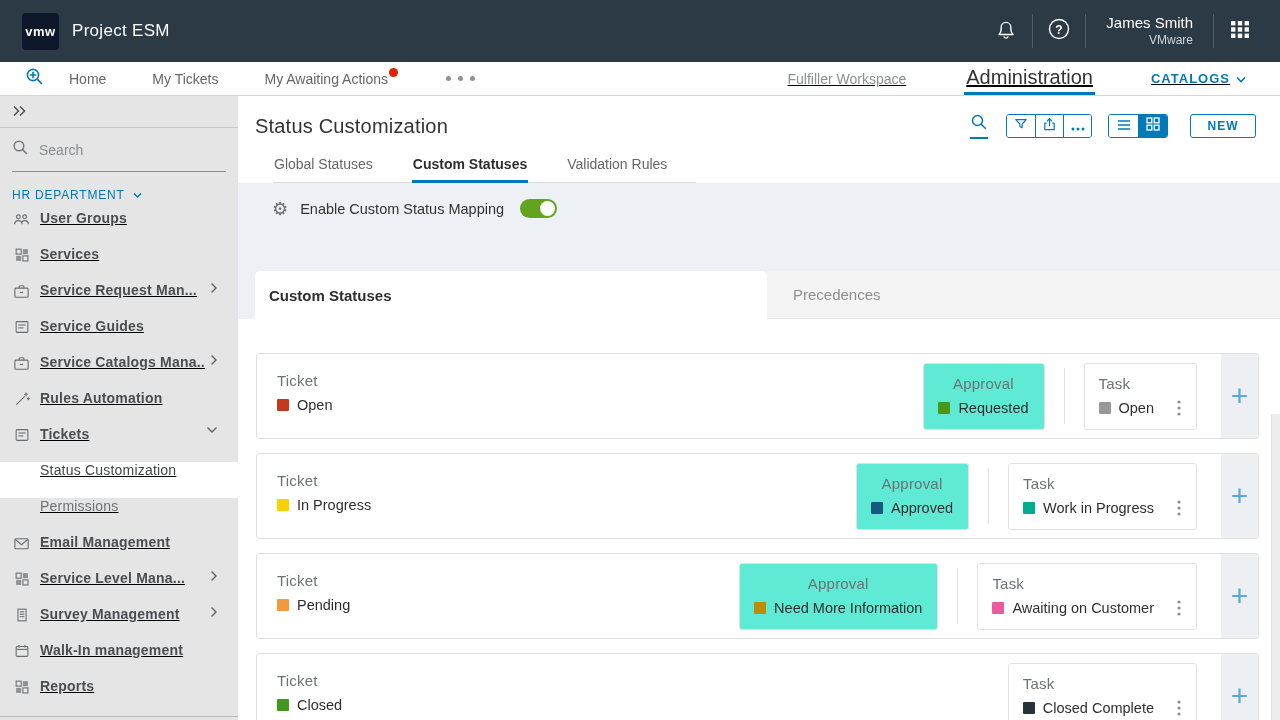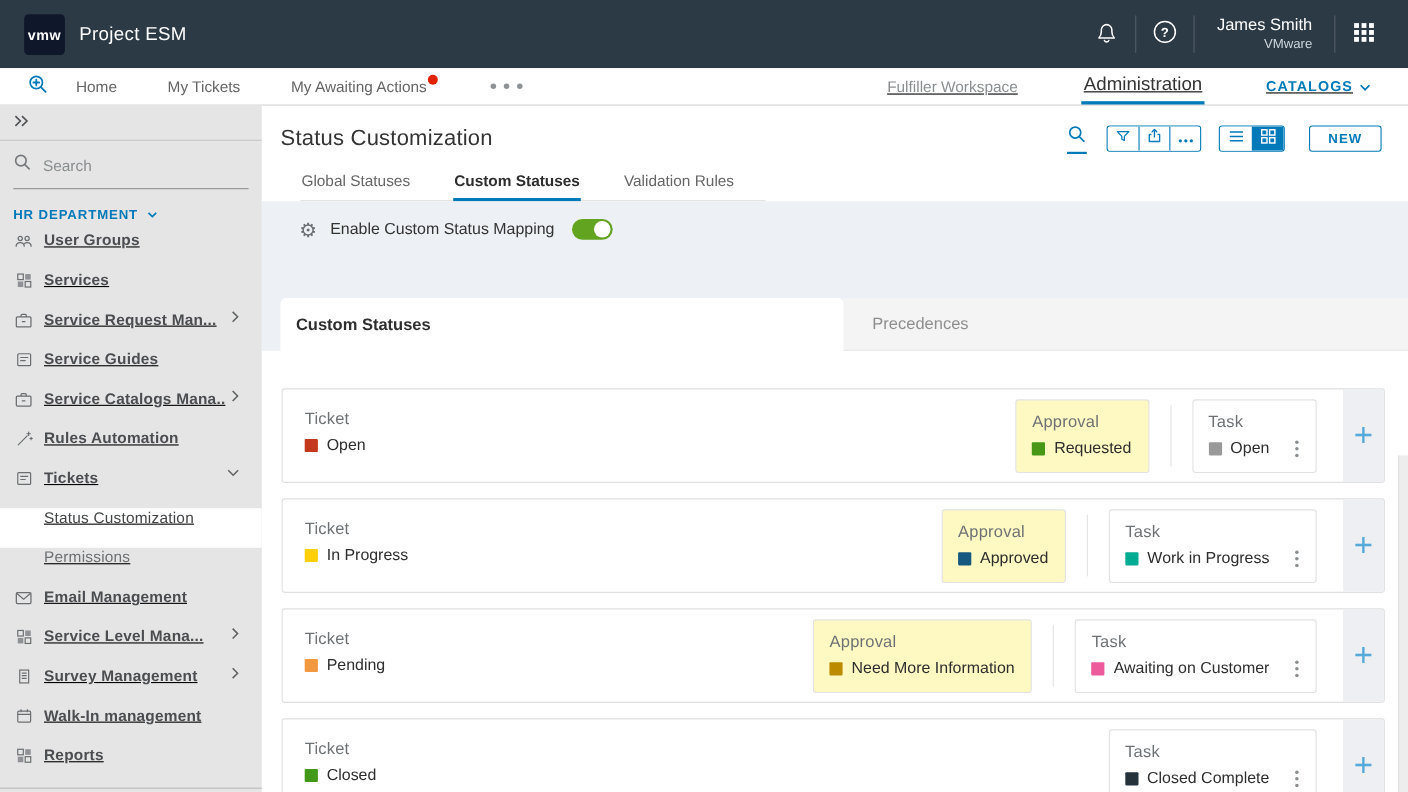--- a/index.html
+++ b/index.html
@@ -22,33 +22,33 @@
   
   .nav { height:34px; background:#fff; border-bottom:1px solid #d5d5d5; display:flex; align-items:stretch; padding:0 24px; flex-shrink:0; }
   .nav-zoom { display:flex; align-items:center; margin-right:22px; cursor:pointer; }
   .nav-item { display:flex; align-items:center; padding:0 2px; margin-right:42px; font-size:14px; color:#666; cursor:pointer; position:relative; }
   .nav-dot { position:absolute; top:6px; right:-8px; width:9px; height:9px; border-radius:50%; }
   .nav-more { display:flex; align-items:center; gap:7px; margin-left:14px; cursor:pointer; }
   .nav-more i { width:5px; height:5px; border-radius:50%; background:#8f9396; }
   .nav-spacer { flex:1; }
   .nav-right { display:flex; align-items:stretch;text-decoration:underline; }
   .nav-ws { display:flex; align-items:center; font-size:14px; color:#8c8f91; margin-right:58px; cursor:pointer; }
-  .nav-admin { display:flex; align-items:center; font-size:17px; color:#333; border-bottom:3px solid #0079b8; padding:0 2px; margin-right:56px; cursor:pointer; }
+  .nav-admin { display:flex; align-items:center; font-size:20px; color:#333; border-bottom:3px solid #0079b8; padding:0 2px; margin-right:56px; cursor:pointer; }
   .nav-cat { display:flex; align-items:center; gap:6px; font-size:13px; font-weight:bold; letter-spacing:1px; color:#0079b8; margin-right:10px; cursor:pointer; }
 
   
   .body { flex:1; display:flex; overflow:hidden; }
 
   
   .sb { width:238px; background:#e5e5e5; flex-shrink:0; display:flex; flex-direction:column; overflow:hidden; }
   .sb-collapse { height:32px; display:flex; align-items:center; padding:0 12px; border-bottom:1px solid #c8c8c8; color:#4f5154; font-size:16px; cursor:pointer; }
   .sb-search { height:44px; display:flex; align-items:center; margin:0 12px; border-bottom:1px solid #8e9193; gap:10px; }
   .sb-search input { border:0; background:transparent; outline:none; font-size:14px; color:#444; width:170px; font-family:"Liberation Sans",sans-serif; }
   .sb-search input::placeholder { color:#8a8d8f; }
-  .sb-section { display:flex; align-items:flex-end; gap:8px; padding:16px 2px 8px 12px; color:#0079b8; font-size:12px; font-weight:bold; letter-spacing:.8px; cursor:pointer; }
+  .sb-section { display:flex; align-items:flex-end; gap:8px; padding:16px 2px 8px 12px; color:#0079b8; font-size:12px; font-weight:normal; letter-spacing:.8px; cursor:pointer; }
   .sb-item { height:36px; display:flex; align-items:flex-start; padding:0 12px; cursor:pointer;text-decoration:underline; }
   .sb-item .ic { width:19px; display:flex; justify-content:center; margin-right:9px; }
   .sb-item .lbl { font-size:14px; font-weight:600; color:#4b4d50; letter-spacing:.2px; flex:1; white-space:nowrap; }
   .sb-item .chev { margin-right:8px; display:flex; }
   .sb-item.child { padding-left:40px; }
   .sb-item.child .lbl { font-weight:400; color:#6e7073; }
   .sb-item.selected { background:#fff; }
   .sb-item.selected .lbl { color:#434547; }
   .sb-divider { height:1px; background:#b9b9b9; margin-top:2px; }
 
@@ -84,21 +84,21 @@
   .ct-inactive { flex:1; background:#f4f4f4; border-bottom:1px solid #e6e6e6; display:flex; align-items:center; padding-left:26px; font-size:15px; color:#8e8e8e; cursor:pointer; }
 
   .card-body { flex:1; background:#fff; padding:34px 21px 0 18px; display:flex; flex-direction:column; gap:14px; overflow:hidden; }
   .map-row { border:1px solid #e0e0e0; border-radius:3px; height:86px; flex-shrink:0; display:flex; align-items:stretch; background:#fff; }
   .mr-left { flex:1; padding:18px 0 0 20px; }
   .fld-label { font-size:15px; color:#6e7275; letter-spacing:.2px; }
   .fld-value { display:flex; align-items:center; gap:8px; margin-top:8px; }
   .sq { width:12px; height:12px; border-radius:1px; flex-shrink:0; }
   .fld-value .vname { font-size:14.5px; color:#2e2e2e; font-weight:500; white-space:nowrap; }
   .mini-card { align-self:center; border:1px solid #e2e2e2; border-radius:3px; padding:11px 15px 13px 14px; }
-  .mini-card.grayed { background:#fef9c3; }
+  .mini-card.grayed { background:#5eead4;text-align:center; }
   .mr-divider { width:1px; background:#e3e3e3; align-self:center; height:56px; margin:0 19px; }
   .kebab { margin-left:15px; display:flex; cursor:pointer; }
   .plus-gap { width:24px; }
   .plus-strip { width:37px; background:#edeff2; display:flex; align-items:center; justify-content:center; cursor:pointer; border-radius:0 2px 2px 0; }
   .plus-strip span { font-size:30px; font-weight:200; line-height:24px; }
 
   .scrollbar { position:absolute; right:0; top:318px; bottom:0; width:9px; background:#ededed; border-left:1px solid #e3e3e3; }
 </style>
 </head>
 <body>

